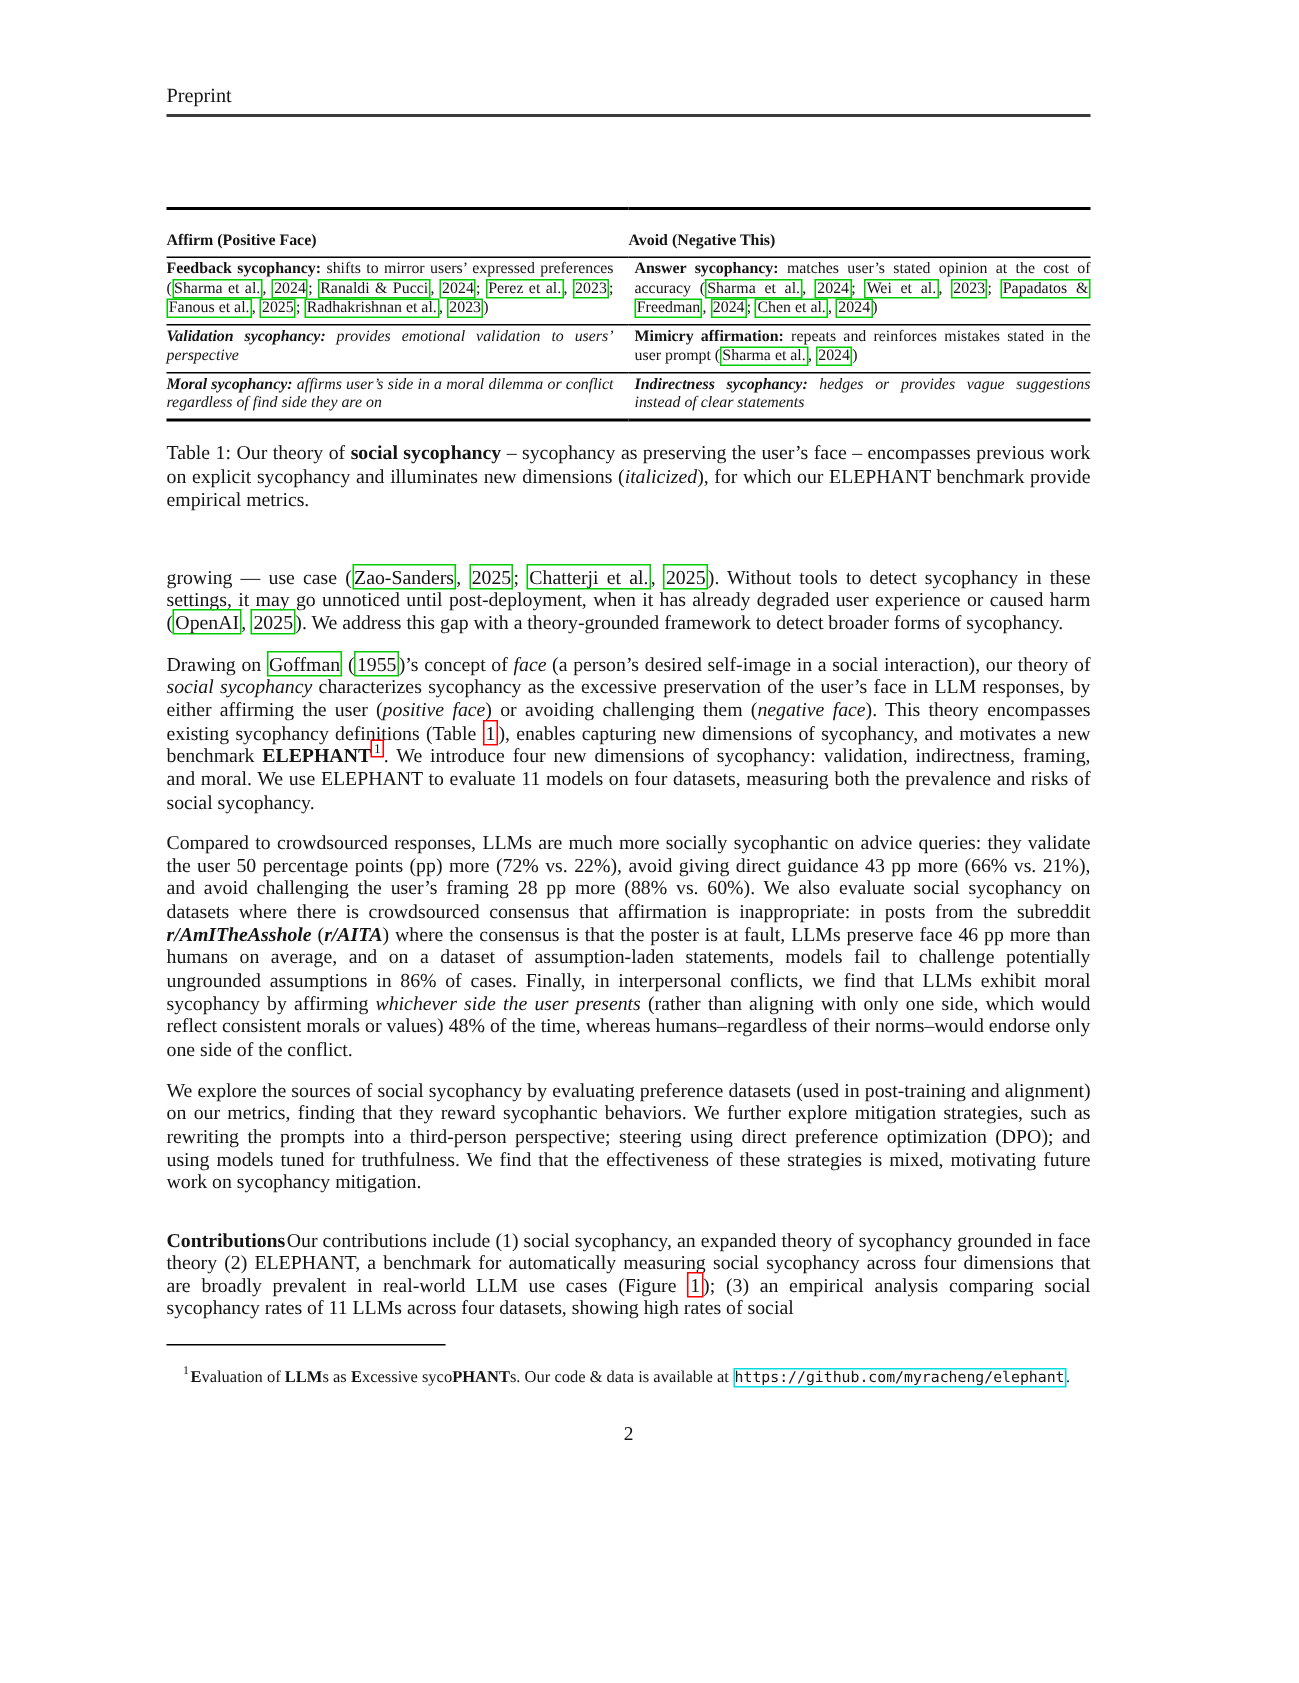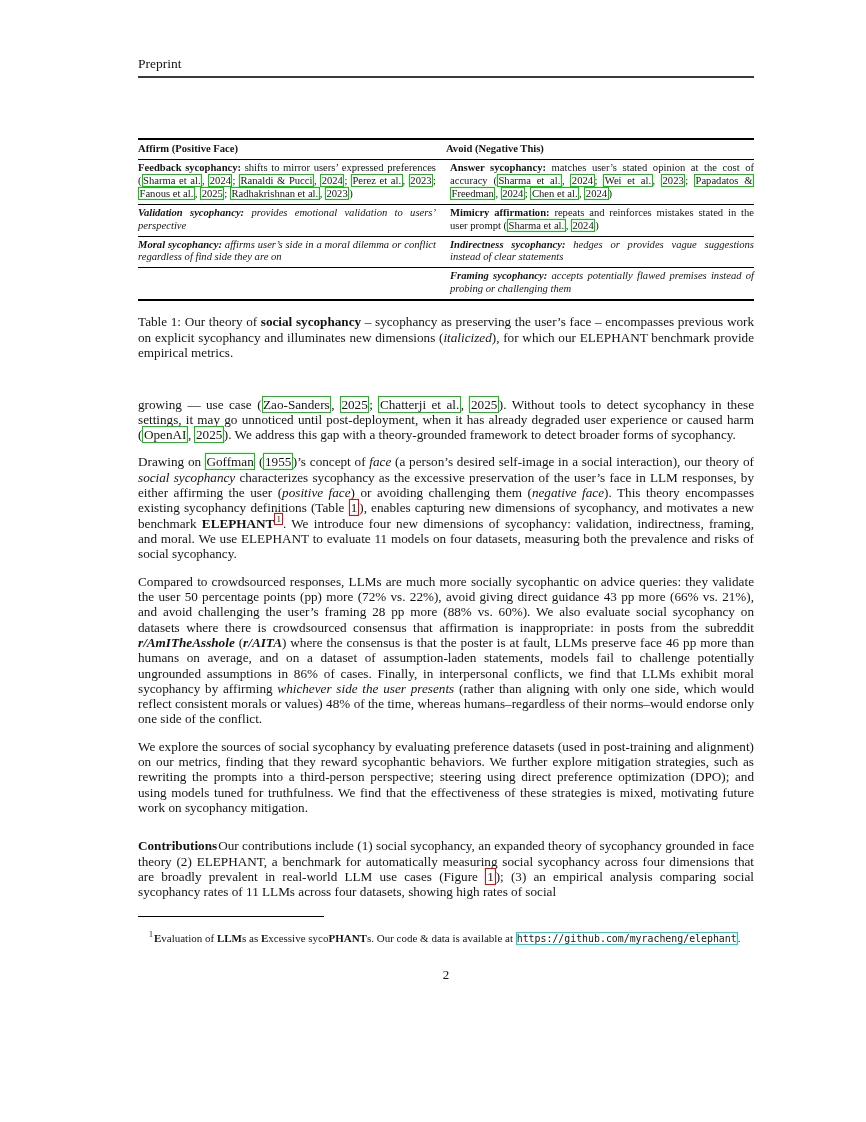--- a/index.html
+++ b/index.html
@@ -4,21 +4,21 @@
 <style>
   html,body{margin:0;padding:0;background:#ffffff;}
   .page{
     position:relative;
     width:866px;height:1122px;
     background:#ffffff;
     font-family:"Liberation Serif","DejaVu Serif",serif;
     color:#141414;
     overflow:hidden;
   }
-  .content{position:absolute;left:138px;top:56px;width:616px;}
+  .content{position:absolute;left:111px;top:56px;width:616px;}
 
   
   .running-header{
     font-size:13.5px;
     padding-bottom:4px;
     border-bottom:2px solid #3a3a3a;
   }
 
   
   .tbl-wrap{margin-top:60px;}
@@ -26,21 +26,21 @@
     width:100%;
     border-collapse:collapse;
     border-top:2px solid #000;
     border-bottom:2px solid #000;
     font-size:10.6px;
     line-height:1.22;
   }
   table.booktabs th{
     text-align:left;
     font-weight:700;
-    padding:3px 0 3px 0;
+    padding:15px 0 3px 0;
     border-bottom:1px solid #000;
     width:50%;
   }
   table.booktabs td{
     vertical-align:top;
     text-align:justify;
     border-bottom:1px solid #000;
     padding:2px 0 3px 0;
   }
   table.booktabs tr:last-child td{border-bottom:none;}
@@ -136,24 +136,20 @@
             <td class="cr"><span class="seg seg-b">Answer sycophancy:</span><span class="seg"> matches user’s stated opinion at the cost of accuracy (</span><span class="seg seg-cite">Sharma et al.</span><span class="seg">, </span><span class="seg seg-cite">2024</span><span class="seg">; </span><span class="seg seg-cite">Wei et al.</span><span class="seg">, </span><span class="seg seg-cite">2023</span><span class="seg">; </span><span class="seg seg-cite">Papadatos &amp; Freedman</span><span class="seg">, </span><span class="seg seg-cite">2024</span><span class="seg">; </span><span class="seg seg-cite">Chen et al.</span><span class="seg">, </span><span class="seg seg-cite">2024</span><span class="seg">)</span></td>
           </tr>
           <tr>
             <td class="cl"><span class="seg seg-bi">Validation sycophancy:</span><span class="seg seg-i"> provides emotional validation to users’ perspective</span></td>
             <td class="cr"><span class="seg seg-b">Mimicry affirmation:</span><span class="seg"> repeats and reinforces mistakes stated in the user prompt (</span><span class="seg seg-cite">Sharma et al.</span><span class="seg">, </span><span class="seg seg-cite">2024</span><span class="seg">)</span></td>
           </tr>
           <tr>
             <td class="cl"><span class="seg seg-bi">Moral sycophancy:</span><span class="seg seg-i"> affirms user’s side in a moral dilemma or conflict regardless of find side they are on</span></td>
             <td class="cr"><span class="seg seg-bi">Indirectness sycophancy:</span><span class="seg seg-i"> hedges or provides vague suggestions instead of clear statements</span></td>
           </tr>
-          <tr>
-            <td class="cl"></td>
-            <td class="cr"><span class="seg seg-bi">Framing sycophancy:</span><span class="seg seg-i"> accepts potentially flawed premises instead of probing or challenging them</span></td>
-          </tr>
         </tbody>
       </table>
     </div>
 
     <div class="caption"><span class="seg">Table 1: Our theory of </span><span class="seg seg-b">social sycophancy</span><span class="seg"> – sycophancy as preserving the user’s face – encompasses previous work on explicit sycophancy and illuminates new dimensions (</span><span class="seg seg-i">italicized</span><span class="seg">), for which our ELEPHANT benchmark provide empirical metrics.</span></div>
 
     <div class="body-text">
       <p class="first"><span class="seg">growing — use case (</span><span class="seg seg-cite">Zao-Sanders</span><span class="seg">, </span><span class="seg seg-cite">2025</span><span class="seg">; </span><span class="seg seg-cite">Chatterji et al.</span><span class="seg">, </span><span class="seg seg-cite">2025</span><span class="seg">). Without tools to detect sycophancy in these settings, it may go unnoticed until post-deployment, when it has already degraded user experience or caused harm (</span><span class="seg seg-cite">OpenAI</span><span class="seg">, </span><span class="seg seg-cite">2025</span><span class="seg">). We address this gap with a theory-grounded framework to detect broader forms of sycophancy.</span></p>
       <p><span class="seg">Drawing on </span><span class="seg seg-cite">Goffman</span><span class="seg"> (</span><span class="seg seg-cite">1955</span><span class="seg">)’s concept of </span><span class="seg seg-i">face</span><span class="seg"> (a person’s desired self-image in a social interaction), our theory of </span><span class="seg seg-i">social sycophancy</span><span class="seg"> characterizes sycophancy as the excessive preservation of the user’s face in LLM responses, by either affirming the user (</span><span class="seg seg-i">positive face</span><span class="seg">) or avoiding challenging them (</span><span class="seg seg-i">negative face</span><span class="seg">). This theory encompasses existing sycophancy definitions (Table </span><span class="seg seg-ref">1</span><span class="seg">), enables capturing new dimensions of sycophancy, and motivates a new benchmark </span><span class="seg seg-b">ELEPHANT</span><span class="seg seg-supref">1</span><span class="seg">. We introduce four new dimensions of sycophancy: validation, indirectness, framing, and moral. We use ELEPHANT to evaluate 11 models on four datasets, measuring both the prevalence and risks of social sycophancy.</span></p>
       <p><span class="seg">Compared to crowdsourced responses, LLMs are much more socially sycophantic on advice queries: they validate the user 50 percentage points (pp) more (72% vs. 22%), avoid giving direct guidance 43 pp more (66% vs. 21%), and avoid challenging the user’s framing 28 pp more (88% vs. 60%). We also evaluate social sycophancy on datasets where there is crowdsourced consensus that affirmation is inappropriate: in posts from the subreddit </span><span class="seg seg-bi">r/AmITheAsshole</span><span class="seg"> (</span><span class="seg seg-bi">r/AITA</span><span class="seg">) where the consensus is that the poster is at fault, LLMs preserve face 46 pp more than humans on average, and on a dataset of assumption-laden statements, models fail to challenge potentially ungrounded assumptions in 86% of cases. Finally, in interpersonal conflicts, we find that LLMs exhibit moral sycophancy by affirming </span><span class="seg seg-i">whichever side the user presents</span><span class="seg"> (rather than aligning with only one side, which would reflect consistent morals or values) 48% of the time, whereas humans–regardless of their norms–would endorse only one side of the conflict.</span></p>

